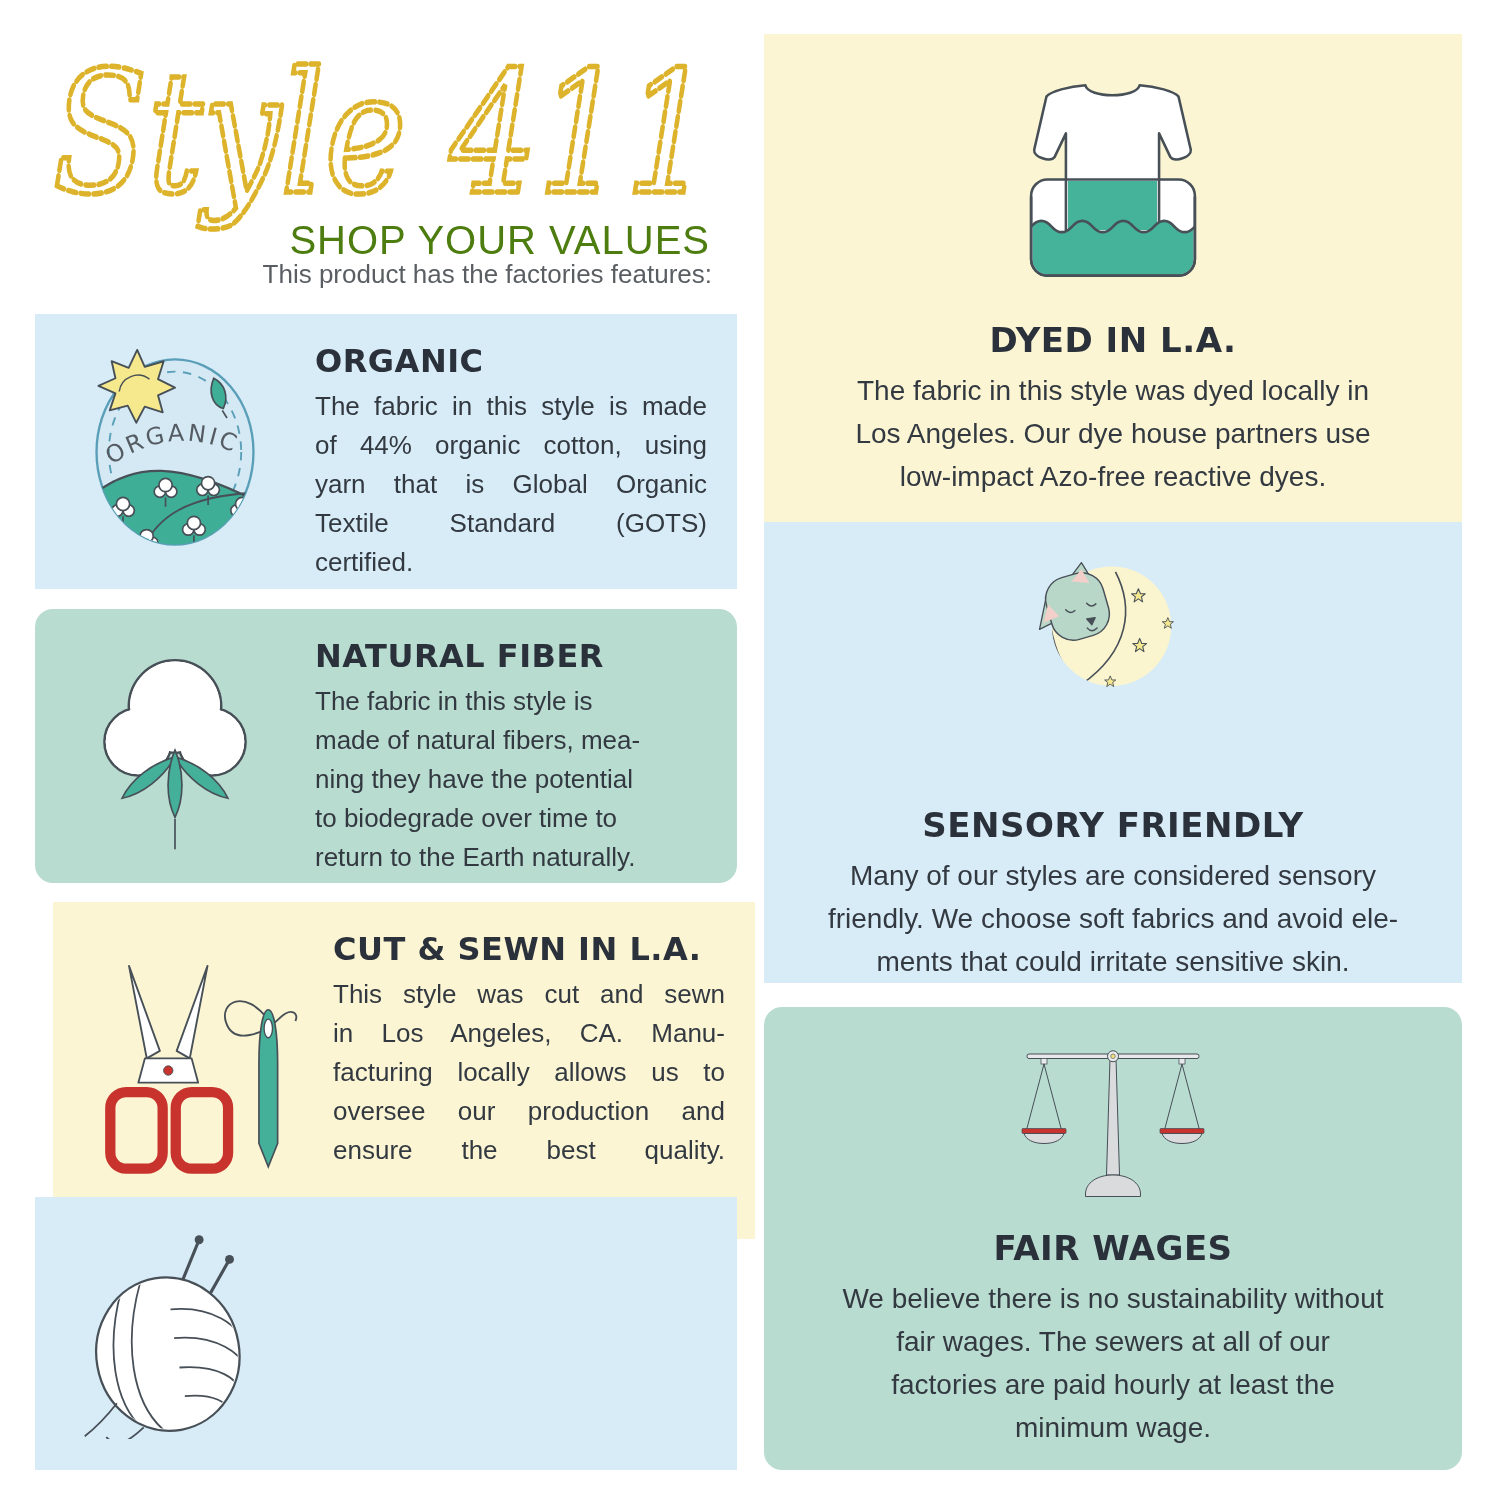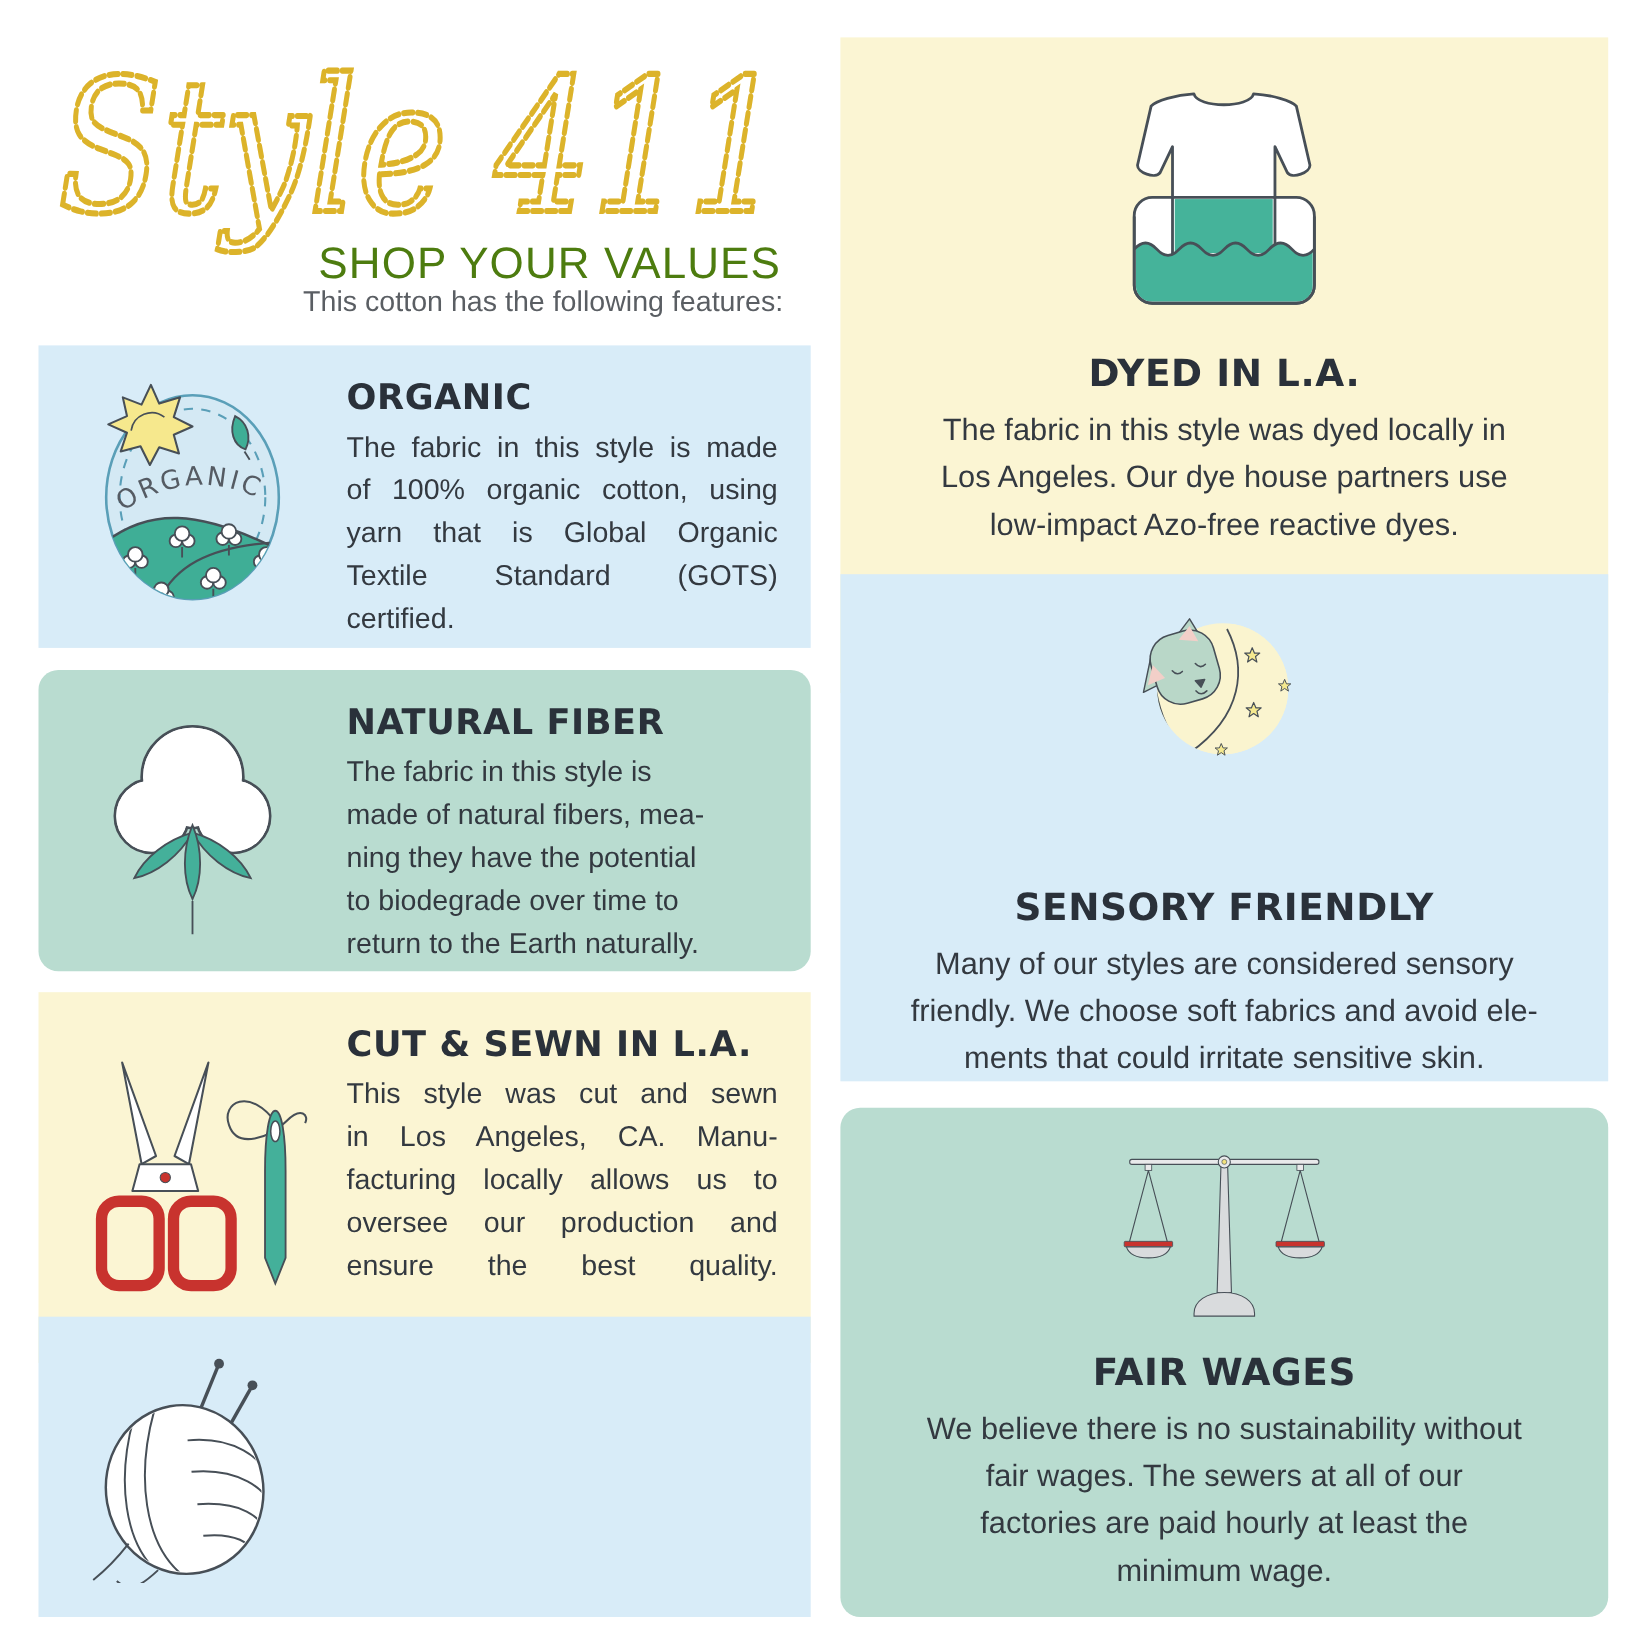--- a/index.html
+++ b/index.html
@@ -20,21 +20,21 @@
   }
   
   .card{position:absolute;box-sizing:border-box;}
   .card.cl{left:35px;width:702px;display:flex;flex-direction:row;align-items:center;}
   .card.cr{left:764px;width:698px;display:flex;flex-direction:column;align-items:center;text-align:center;}
   .bg-blue{background:#d8ecf8;}
   .bg-mint{background:#b9dcd0;border-radius:18px;}
   .bg-yellow{background:#fbf5d3;}
   #card-organic{top:314px;height:275px;}
   #card-natural{top:609px;height:274px;}
-  #card-cut{top:902px;height:337px;}
+  #card-cut{top:902px;height:337px;margin-left:18px;}
   #card-knit{top:1197px;height:273px;}
   #card-dyed{top:34px;height:596px;}
   #card-sensory{top:522px;height:461px;}
   #card-fair{top:1007px;height:463px;}
   .icon-col{width:280px;min-width:280px;display:flex;justify-content:center;align-items:center;}
   .text-col{flex:1;padding:0 30px 0 0;align-self:flex-start;padding-top:30px;}
   .card h2{
     margin:0 0 8px 0;font-family:"DejaVu Sans", sans-serif;font-weight:bold;
     font-size:32px;line-height:1.1;color:#2a313a;letter-spacing:.5px;
   }
@@ -55,21 +55,21 @@
   #card-fair h2{margin-top:26px;}
 </style>
 </head>
 <body>
 
 <div id="header">
   <svg id="title-svg" width="690" height="230" viewBox="0 0 690 230">
     <text x="8" y="152" font-family="DejaVu Serif, serif" font-style="italic" font-size="168" fill="none" stroke="#dcb32a" stroke-width="5.5" stroke-dasharray="10 5.5" stroke-linecap="round" textLength="660" lengthAdjust="spacingAndGlyphs">Style 411</text>
   </svg>
   <div class="subtitle">SHOP YOUR VALUES</div>
-  <div class="tagline">This cotton has the following features:</div>
+  <div class="tagline">This product has the factories features:</div>
 </div>
 
 <div id="card-organic" class="card cl bg-blue just">
   <div class="icon-col">
     <svg width="180" height="208" viewBox="0 0 190 220">
       <defs>
           <clipPath id="badgeclip">
             <ellipse cx="95" cy="110" rx="83" ry="98"></ellipse>
           </clipPath>
         </defs>
@@ -126,21 +126,21 @@
           <path id="orgarc" d="M28,124 Q95,78 164,114"></path>
         </defs>
       <text font-family="DejaVu Sans, sans-serif" font-size="25" letter-spacing="3" fill="#555b63">
         <textPath href="#orgarc">ORGANIC</textPath>
       </text>
     </svg>
   </div>
   <div class="text-col">
     <h2>ORGANIC</h2>
     <p>The fabric in this style is made
-of 100% organic cotton, using
+of 44% organic cotton, using
 yarn that is Global Organic
 Textile Standard (GOTS)
 certified.</p>
   </div>
 </div>
 
 <div id="card-natural" class="card cl bg-mint left-align">
   <div class="icon-col">
     <svg width="168" height="210" viewBox="0 0 200 250">
       <g fill="#ffffff" stroke="#474f57" stroke-width="3">

